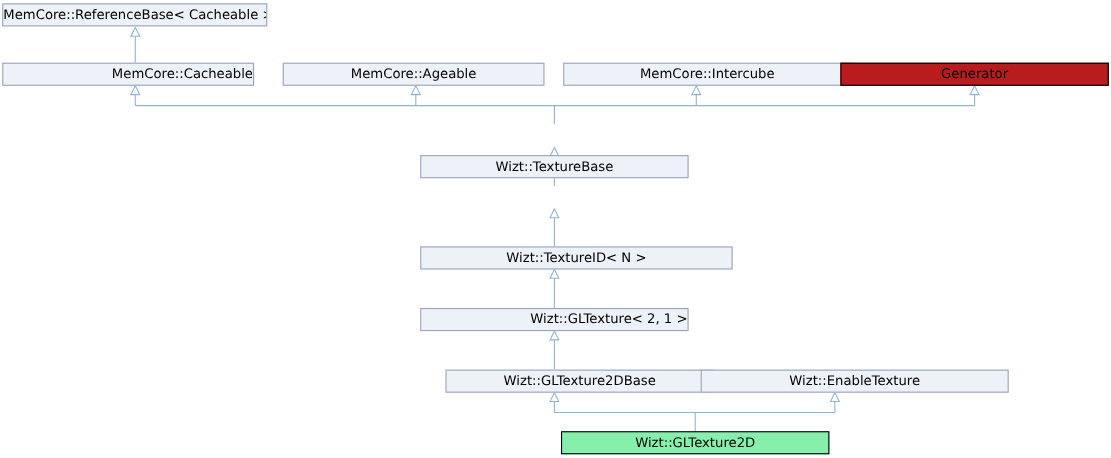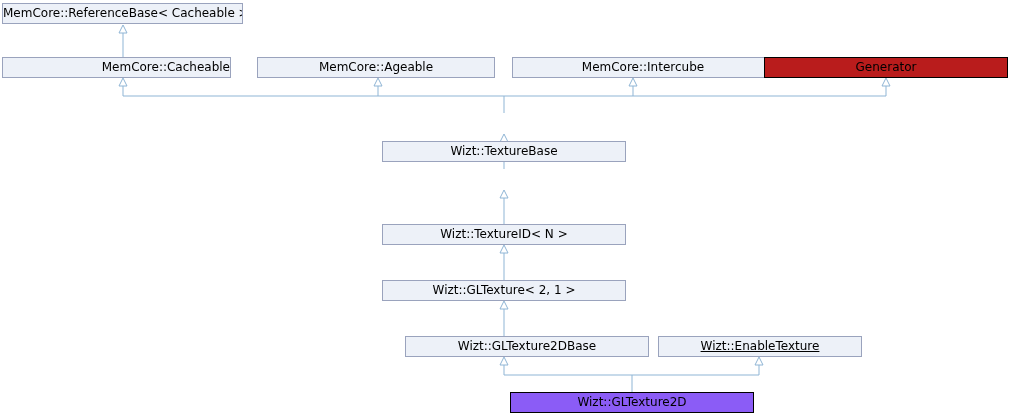--- a/index.html
+++ b/index.html
@@ -37,36 +37,36 @@
     white-space: nowrap;
     overflow: hidden;
     cursor: pointer;
   }
   .node.gray {
     background: #b91c1c;
     border-color: #000000;
     cursor: default;
   }
   .node.current {
-    background: #8b5cf6;
+    background: #86efac;
     border-color: #000000;
     cursor: default;
     text-align: center;
   }
   .n-refbase      { left: 2px;   top: 3px;   width: 241px; }
   .n-cacheable    { left: 2px;   top: 57px;  width: 229px; text-align: right; }
   .n-ageable      { left: 257px; top: 57px;  width: 238px; }
   .n-intercube    { left: 512px; top: 57px;  width: 262px; }
   .n-generator    { left: 764px; top: 57px;  width: 244px; }
   .n-texturebase  { left: 382px; top: 113px; width: 244px; margin-top: 28px; }
   .n-gltexbase    { left: 382px; top: 169px; width: 244px; }
-  .n-textureid    { left: 382px; top: 224px; width: 244px; }
-  .n-gltexture    { left: 382px; top: 280px; width: 244px; }
+  .n-textureid    { left: 382px; top: 224px; width: 284px; }
+  .n-gltexture    { left: 382px; top: 280px; width: 244px; text-align: right; }
   .n-gltex2dbase  { left: 405px; top: 336px; width: 244px; }
-  .n-enabletex    { left: 658px; top: 336px; width: 204px; text-decoration: underline; }
+  .n-enabletex    { left: 637px; top: 336px; width: 280px; }
   .n-gltexture2d  { left: 510px; top: 392px; width: 244px; }
   .edge-line {
     stroke: #8fb5d5;
     stroke-width: 1;
     fill: none;
   }
   .edge-arrow {
     stroke: #8fb5d5;
     stroke-width: 1;
     fill: #ffffff;

